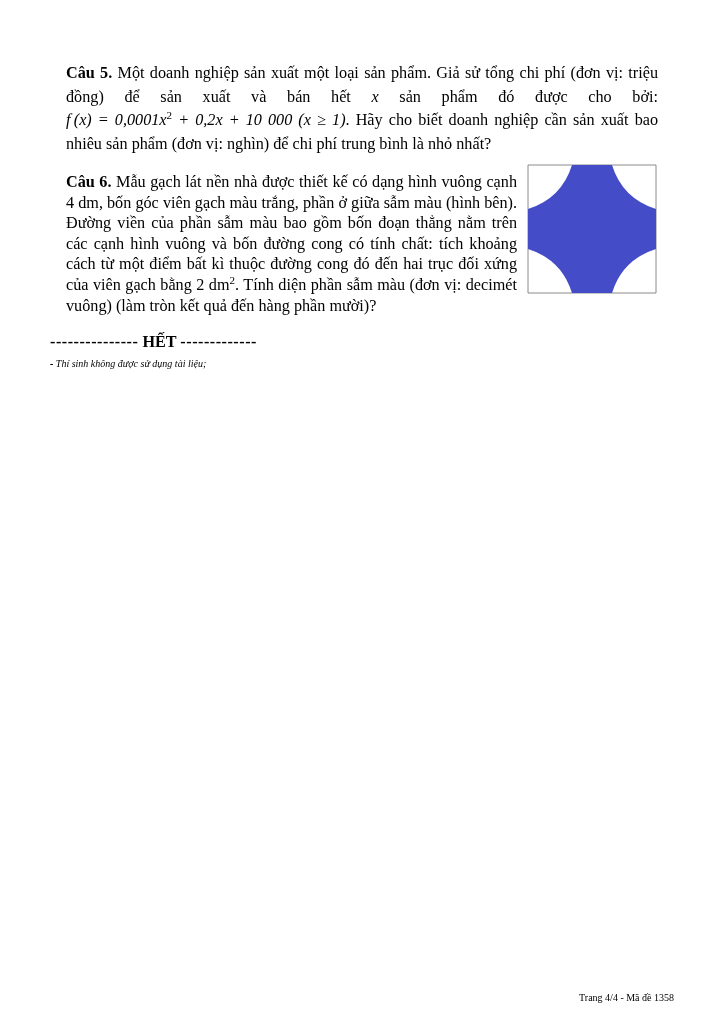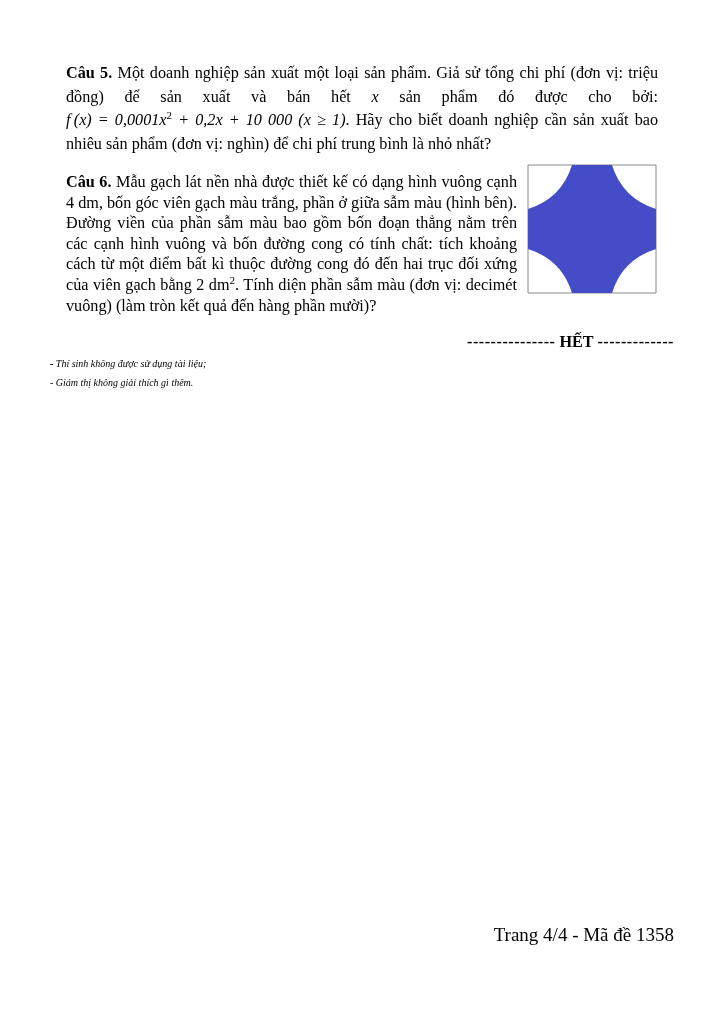--- a/index.html
+++ b/index.html
@@ -33,39 +33,39 @@
   sup { font-size: 11px; line-height: 0; }
   .figure-wrap {
     float: right;
     width: 132px;
     height: 128px;
     margin: -7px 0 3px 9px;
   }
   .figure-wrap svg { display: block; width: 100%; height: 100%; overflow: visible; }
   .separator {
     margin-top: 11px;
-    text-align: right;
+    text-align: left;
     font-weight: bold;
     font-size: 16.2px;
     line-height: 20px;
   }
   .separator .dashes { letter-spacing: 0.5px; }
   .notes {
     margin-top: 2px;
     font-style: italic;
     font-size: 10px;
     line-height: 19px;
   }
   .note-line { margin: 0; }
   .note-dash-bold { font-weight: bold; font-style: italic; }
   .footer {
     position: absolute;
-    top: 926px;
+    top: 989px;
     right: 50px;
-    font-size: 19px;
+    font-size: 10px;
     line-height: 18px;
   }
 </style>
 </head>
 <body>
 
 <div class="page">
 
   <p class="para q5"><span class="qlabel">Câu 5.</span><span> Một doanh nghiệp sản xuất một loại sản phẩm. Giả sử tổng chi phí (đơn vị: triệu đồng) để sản xuất và bán hết </span><span class="mvar">x</span><span> sản phẩm đó được cho bởi: </span><span class="math"><i>f (x) = 0,0001x</i><sup>2</sup><i> + 0,2x + 10 000 (x ≥ 1)</i></span><span>. Hãy cho biết doanh nghiệp cần sản xuất bao nhiêu sản phẩm (đơn vị: nghìn) để chi phí trung bình là nhỏ nhất?</span></p>
 
@@ -73,18 +73,17 @@
         <svg viewBox="0 0 4 4">
           <rect x="0" y="0" width="4" height="4" fill="#ffffff" vector-effect="non-scaling-stroke" stroke-width="1" stroke="#8a8a8a"></rect>
           <path d="M 1.375 0 L 2.625 0 Q 2.952 1.048 4 1.375 L 4 2.625 Q 2.952 2.952 2.625 4 L 1.375 4 Q 1.048 2.952 0 2.625 L 0 1.375 Q 1.048 1.048 1.375 0 Z" fill="#444cc8"></path>
         </svg>
       </span><span class="qlabel">Câu 6.</span><span> Mẫu gạch lát nền nhà được thiết kế có dạng hình vuông cạnh 4 dm,  bốn góc viên gạch màu trắng, phần ở giữa sẫm màu (hình bên). Đường viền của phần sẫm màu bao gồm bốn đoạn thẳng nằm trên các cạnh hình vuông và bốn đường cong có tính chất: tích khoảng cách từ một điểm bất kì thuộc đường cong đó đến hai trục đối xứng của viên gạch bằng </span><span class="math"><span>2 dm</span><sup>2</sup></span><span>. Tính diện phần sẫm màu (đơn vị: decimét vuông) (làm tròn kết quả đến hàng phần mười)?</span></p>
 
   <div class="separator"><span class="dashes">---------------</span><span> HẾT </span><span class="dashes">-------------</span></div>
 
   <div class="notes">
     <p class="note-line"><span class="note-dash-bold">-</span><span> Thí sinh không được sử dụng tài liệu;</span></p>
-    <p class="note-line"><span>-</span><span> Giám thị không giải thích gì thêm.</span></p>
   </div>
 
 </div>
 
 <div class="footer"><span>Trang 4/4 - Mã đề 1358</span></div>
 
 </body></html>

